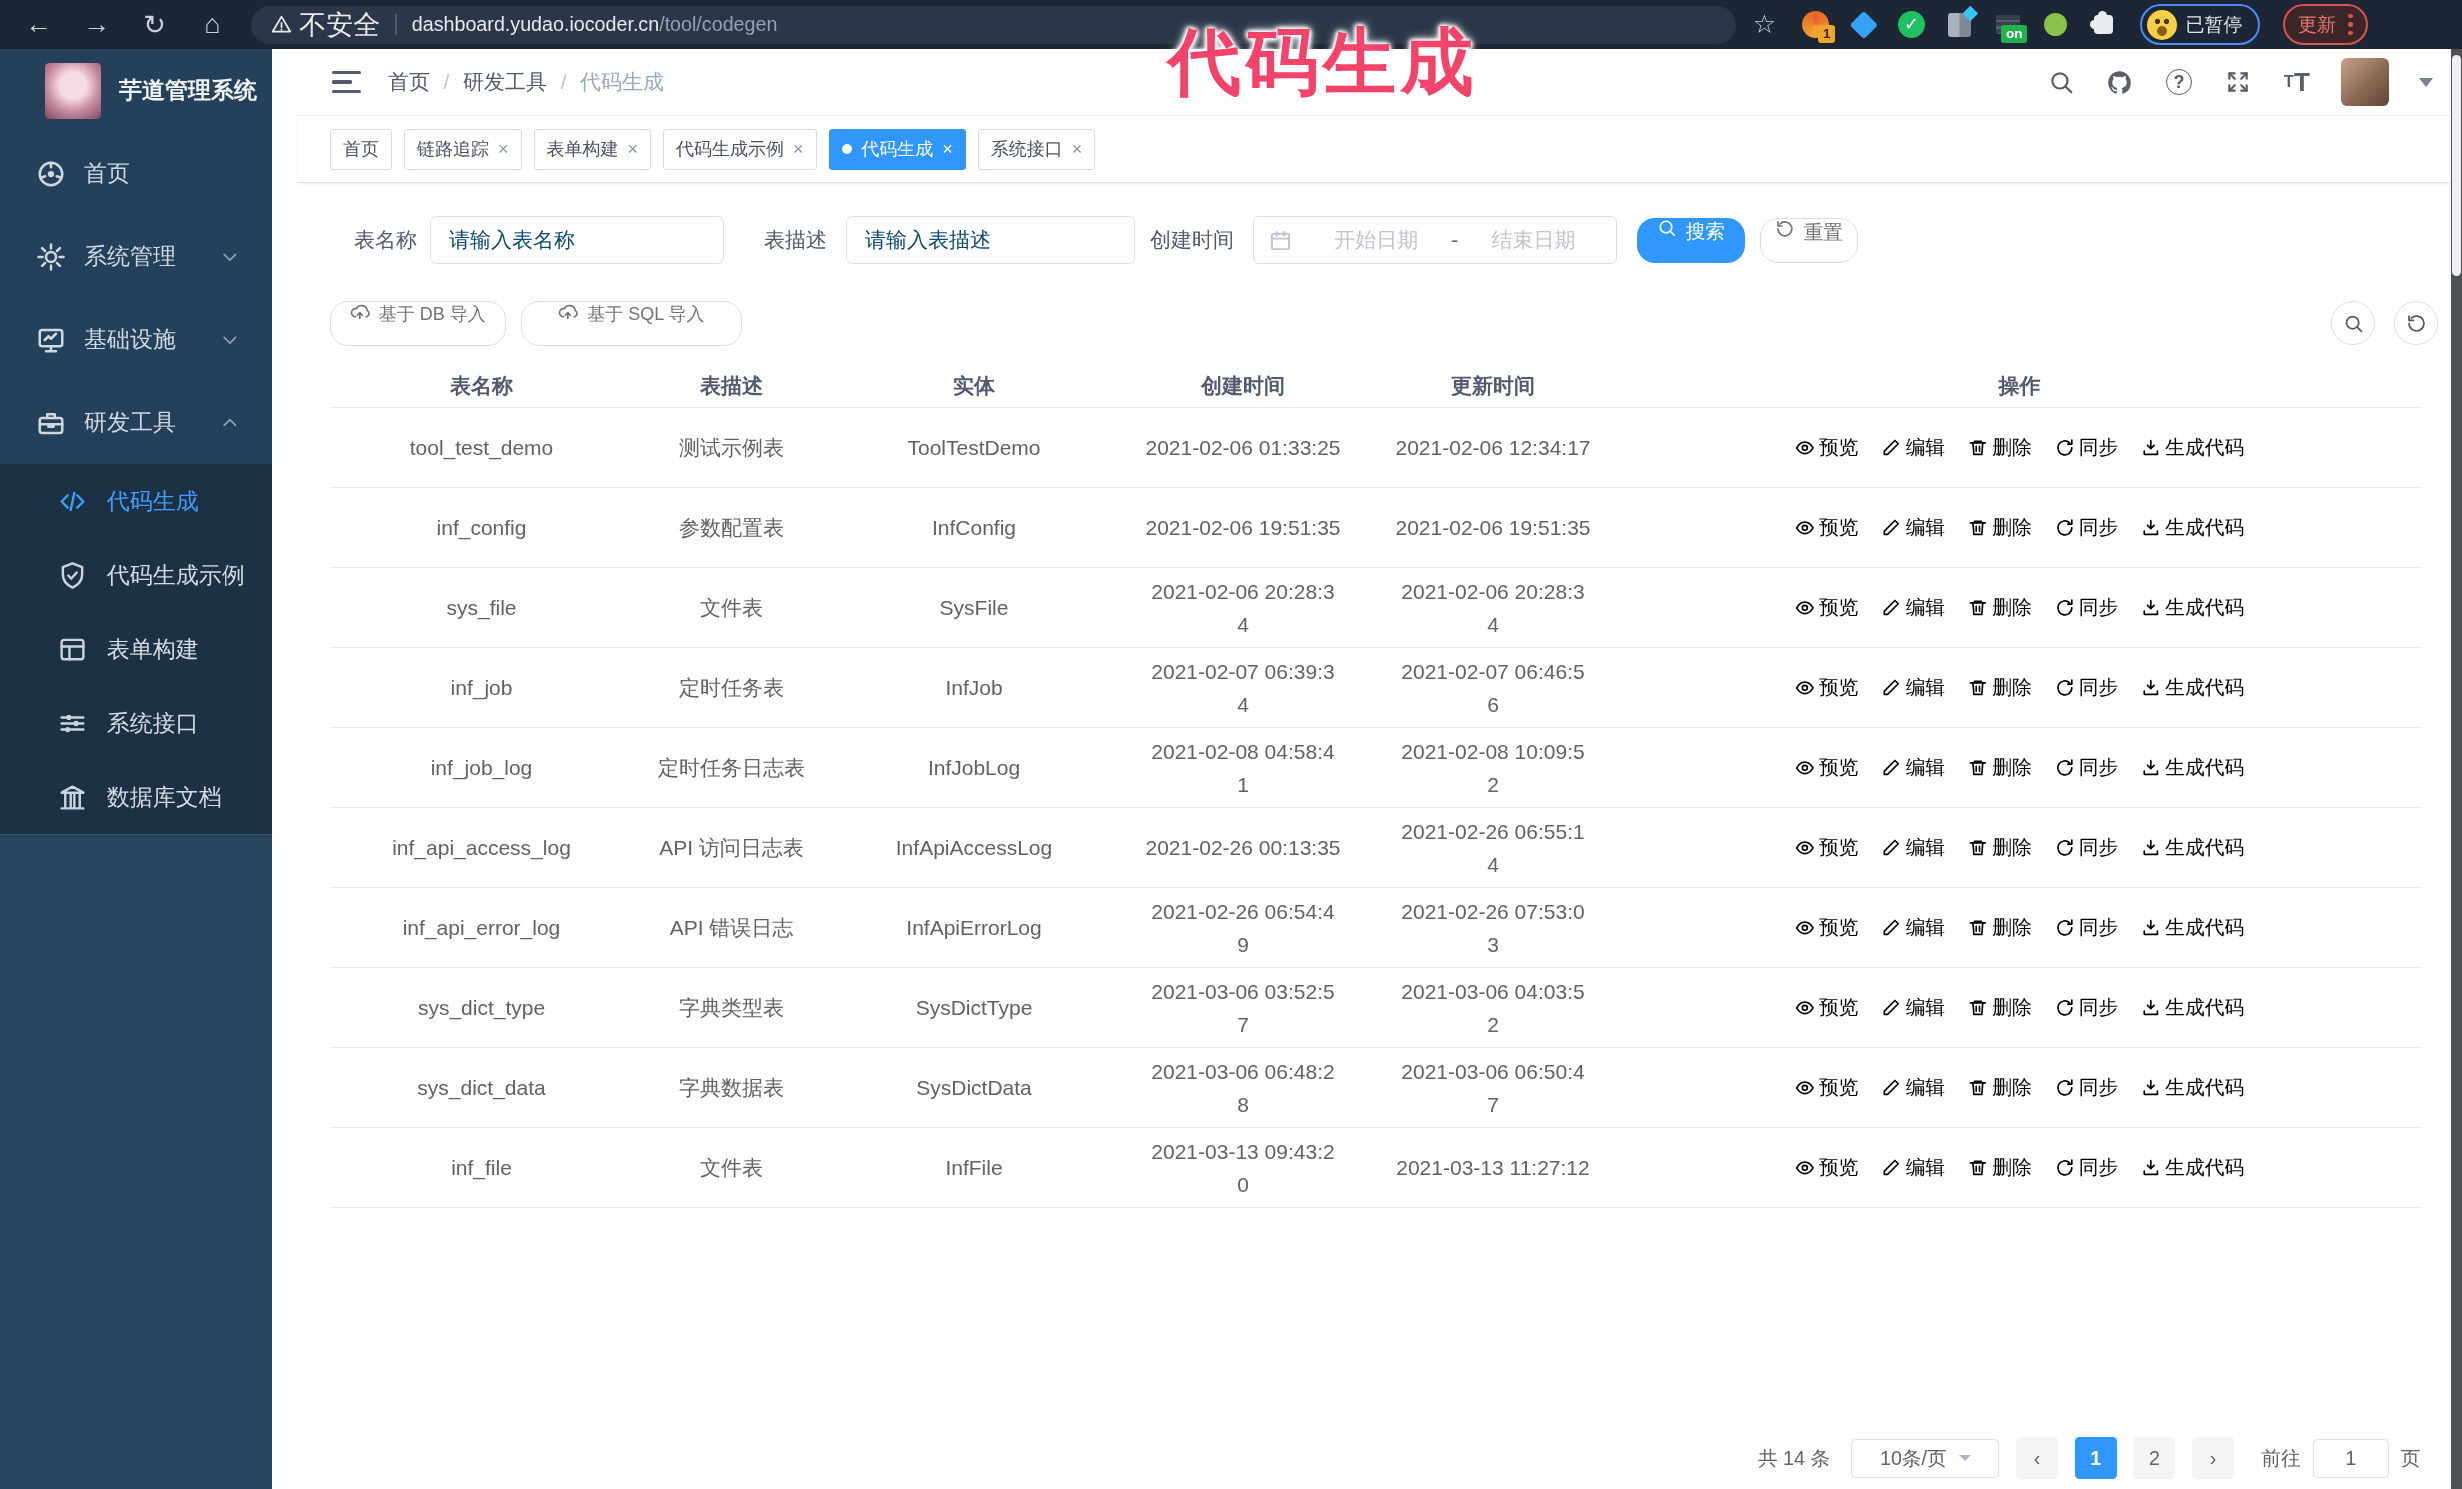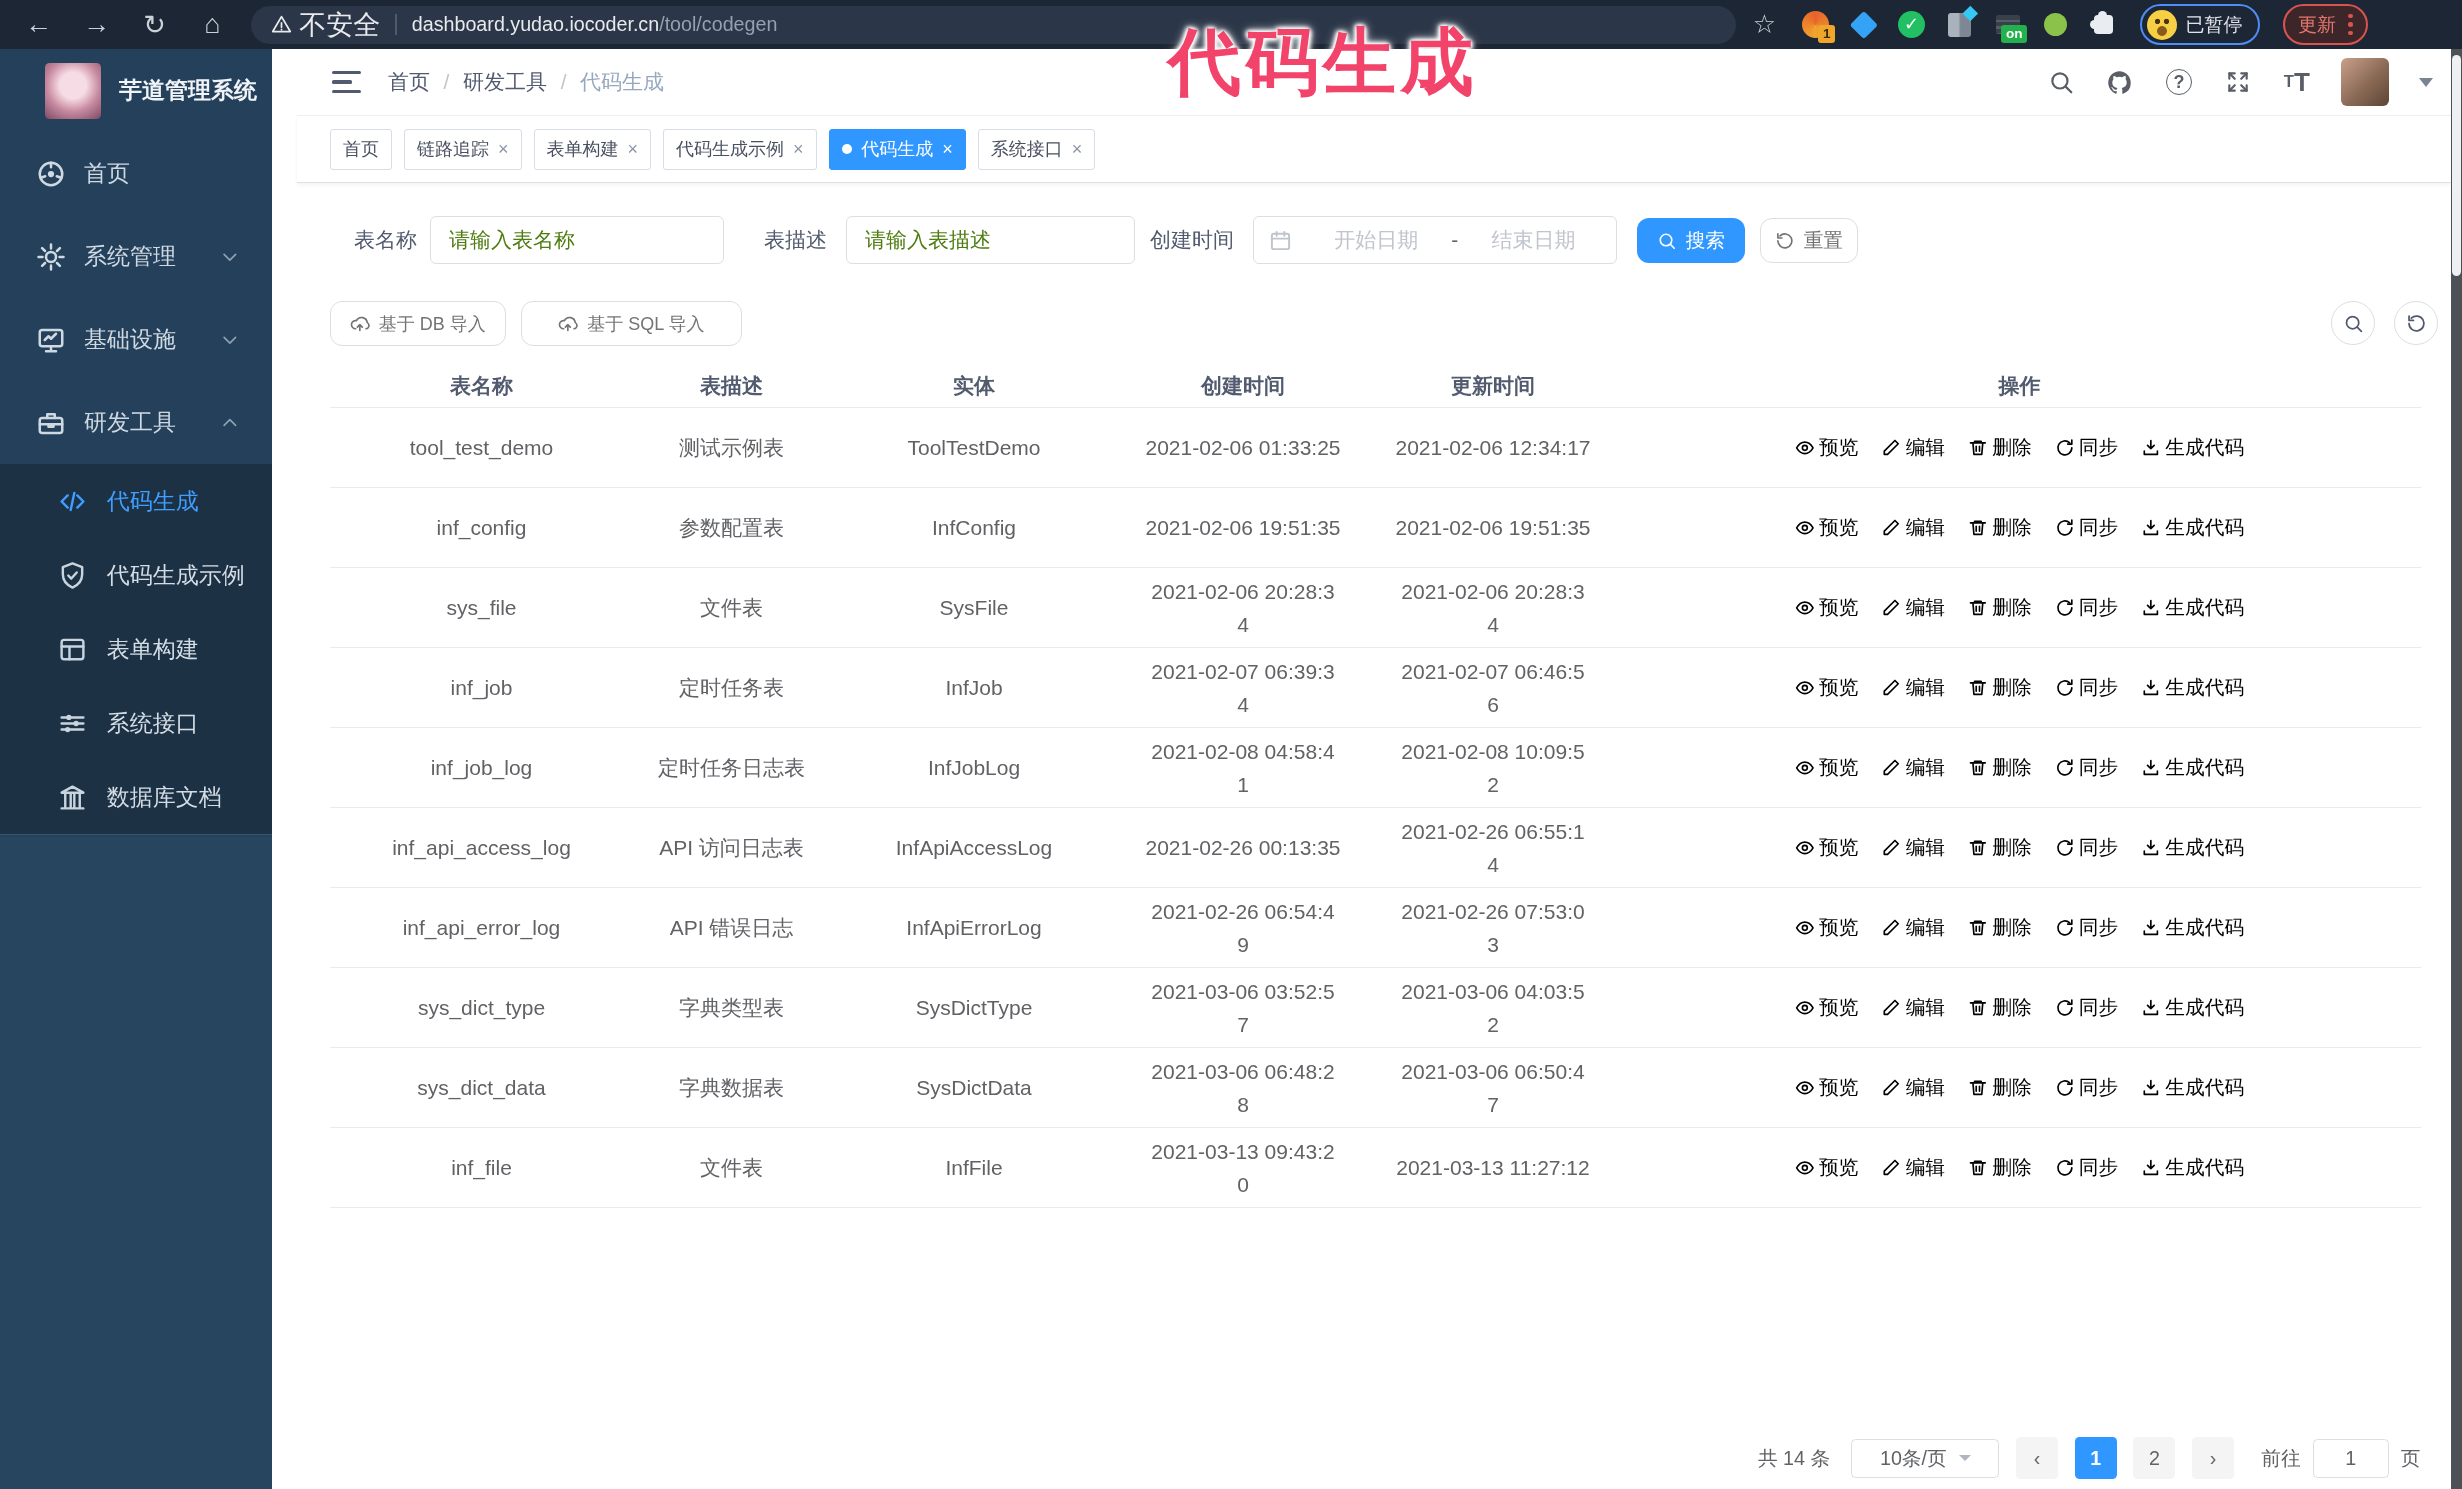--- a/index.html
+++ b/index.html
@@ -88,26 +88,26 @@
   .tag .x { color:#8b94a6; font-size:18px; }
   .tag.active { background:#2f97ff; border-color:#2f97ff; color:#fff; }
   .tag.active .x { color:#fff; }
   .dot { width:10.6px; height:10.6px; border-radius:50%; background:#fff; }
 
   
   .content { position:absolute; left:0; top:134px; right:0; bottom:0; background:#fff; }
   .flabel { position:absolute; font-size:21px; color:#515a6e; line-height:48px; }
   .finput { position:absolute; height:48px; border:0.8px solid #dcdee2; border-radius:6px;
     display:flex; align-items:center; padding:0 18px; font-size:21px; color:#606266; background:#fff; }
-  .ph { color:#4d7c0f; }
+  .ph { color:#0c4a6e; }
   .dr { display:flex; align-items:center; gap:0; width:100%; color:#c0c4cc; }
   .dr .cal { color:#c0c4cc; margin-right:16.7px; }
   .dr .dph { flex:1; text-align:center; }
   .dr .dash { color:#606266; padding:0 7.6px; }
-  .btn { position:absolute; height:45px; border-radius:12px; display:flex; align-items:center;
+  .btn { position:absolute; height:45px; border-radius:18px; display:flex; align-items:flex-start;
     justify-content:center; gap:9px; font-size:19.7px; cursor:pointer; }
   .btn.primary { background:#2f97ff; color:#fff; border:none; }
   .btn.plain { background:#fff; color:#737373; border:0.8px solid #dcdee2; }
   .cbtn { position:absolute; width:44px; height:44px; border:0.8px solid #dcdee2; border-radius:50%;
     color:#515a6e; display:flex; align-items:center; justify-content:center; background:#fff; cursor:pointer; }
 
   
   .table { position:absolute; left:33px; top:181px; width:2091px; }
   .thead { display:flex; height:44px; align-items:center; border-bottom:0.8px solid #e8eaec; }
   .thead .tcell { font-weight:bold; color:#515a6e; font-size:21px; }

